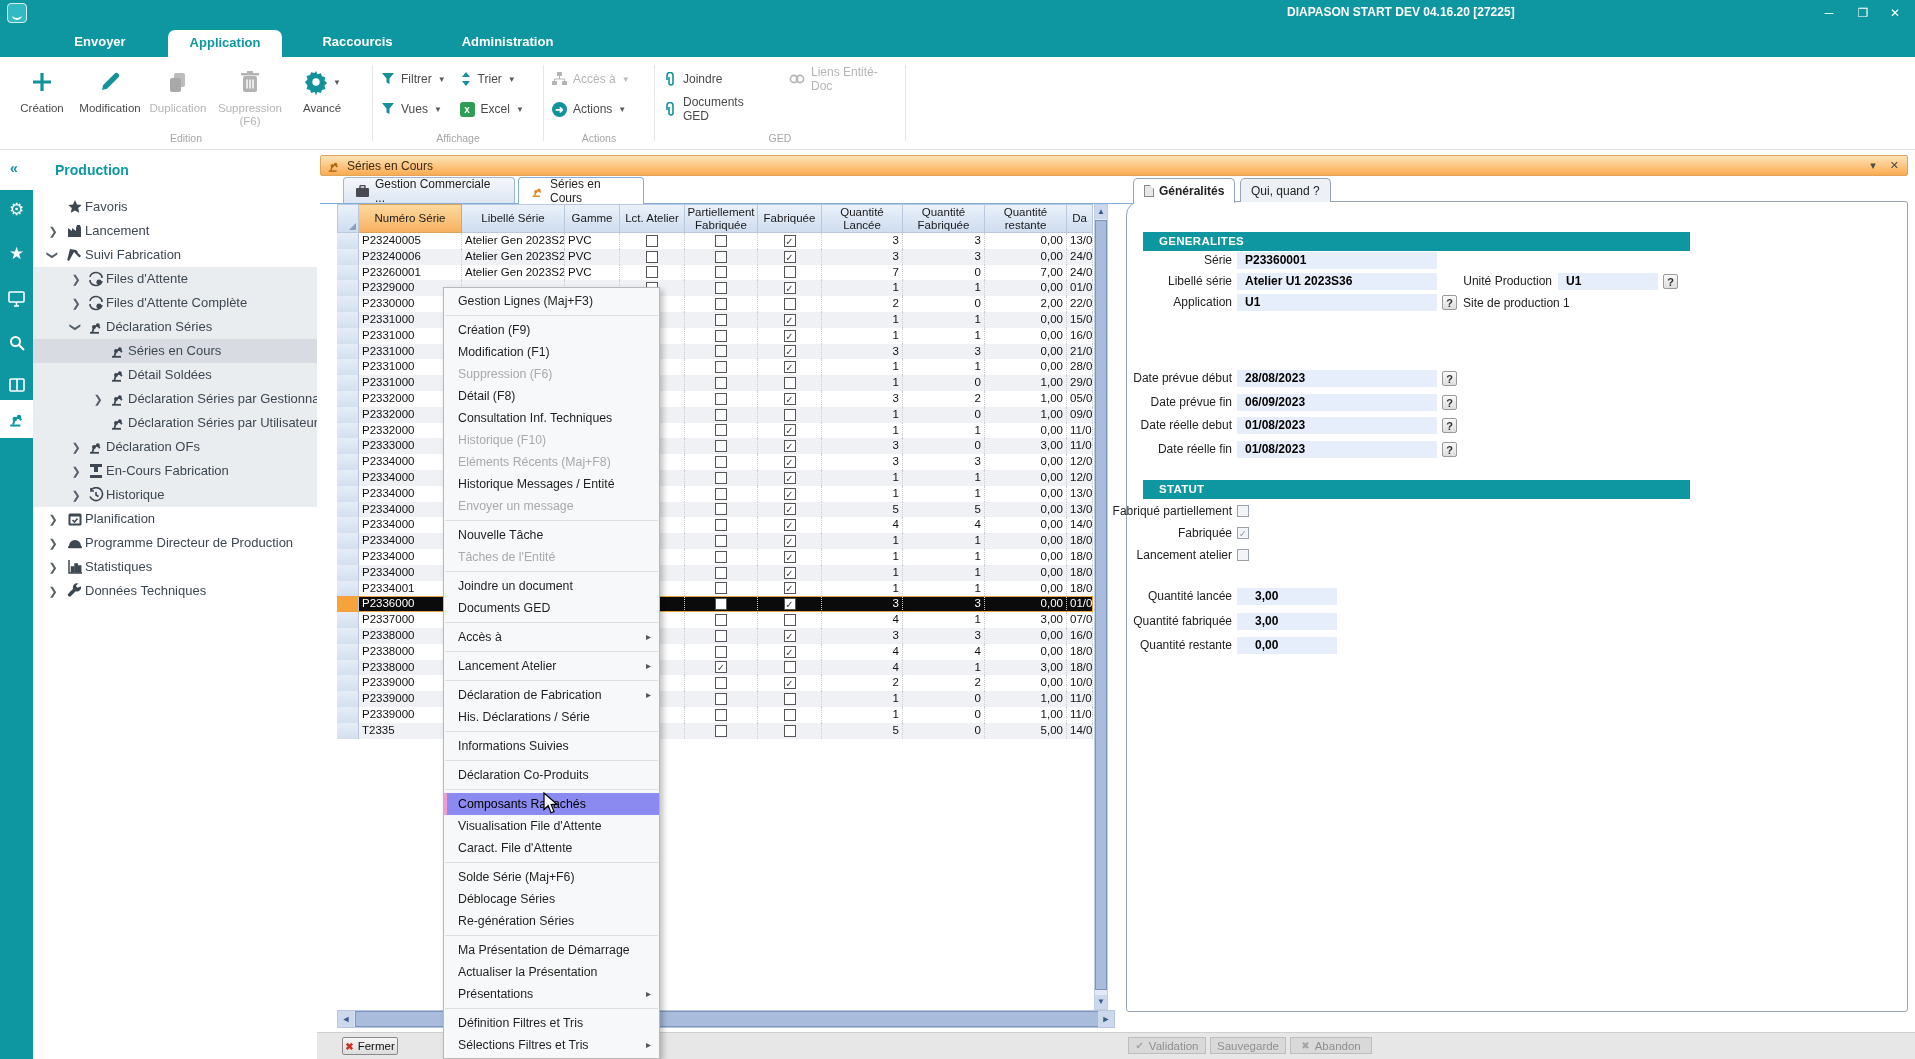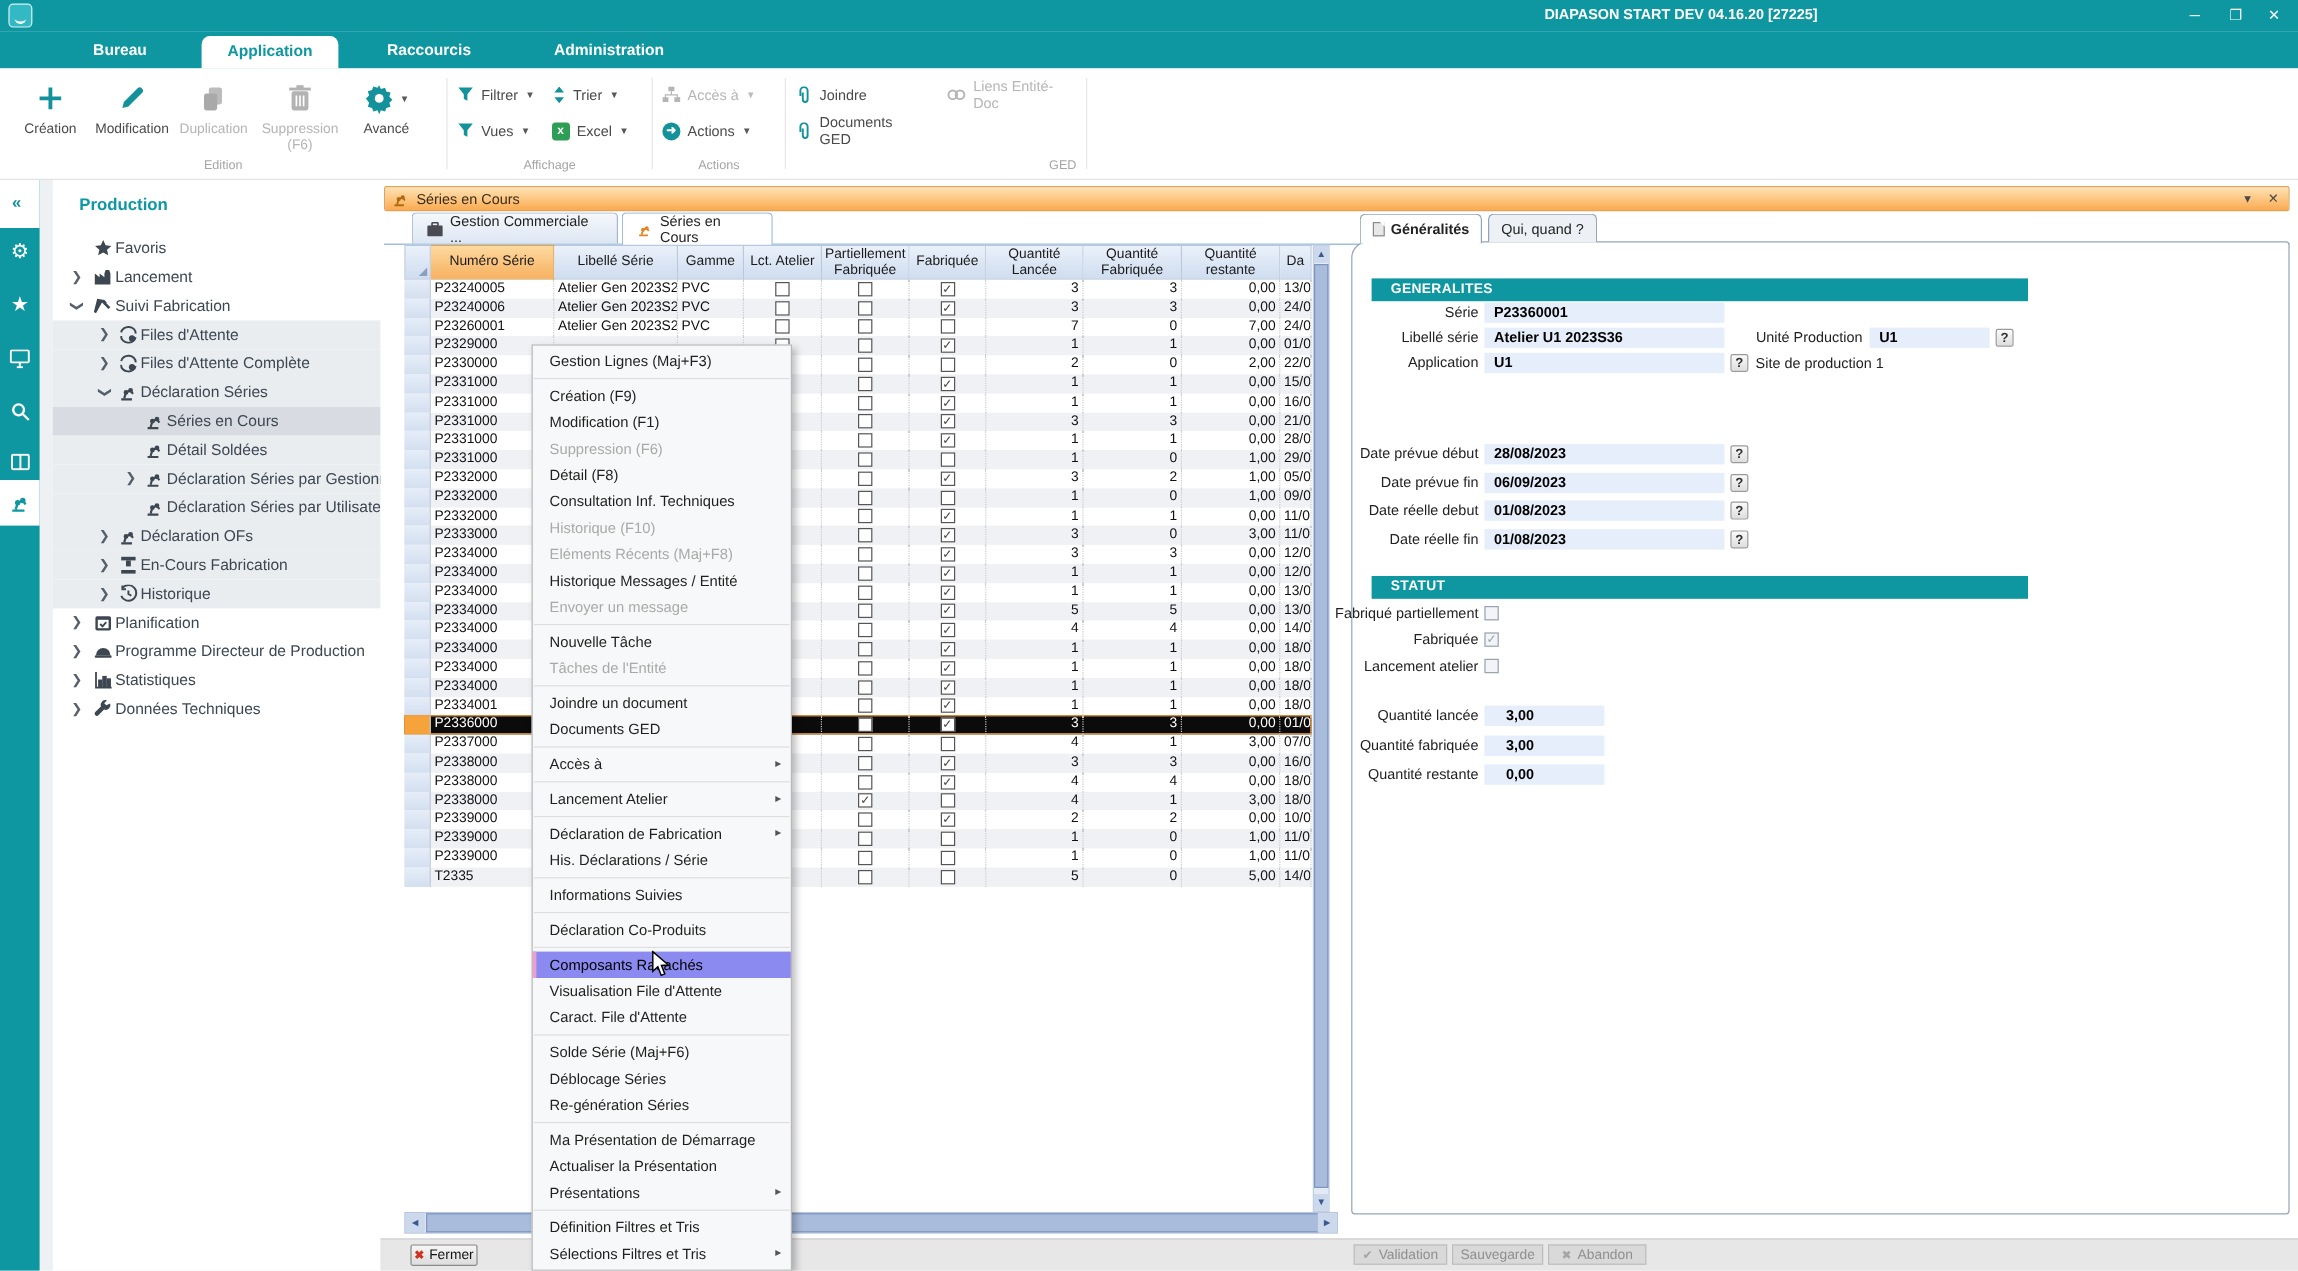--- a/index.html
+++ b/index.html
@@ -46,21 +46,21 @@
 
   
   #leftstrip { position:absolute; left:0; top:150px; width:33px; height:909px; background:#0e97a1; }
   #leftstrip .white-top { position:absolute; left:0; top:0; width:33px; height:40px; background:#fff; }
   #collapse { position:absolute; left:10px; top:10px; color:#12929c; font-size:14px; font-weight:bold; letter-spacing:-2px; }
   .stripicon { position:absolute; left:0; width:33px; height:34px; color:#fff; display:flex;
     align-items:center; justify-content:center; font-size:17px; }
   .stripicon.active { background:#fff; color:#0e97a1; height:38px; }
 
   
-  #sidebar { position:absolute; left:44px; top:150px; width:316px; height:909px; background:#fff;
+  #sidebar { position:absolute; left:33px; top:150px; width:316px; height:909px; background:#fff;
     border-right:1px solid #e7eaee;padding-left:16px; }
   #sbtitle { position:absolute; left:22px; top:12px; font-size:14px; font-weight:bold; color:#0d98a3; }
   #sbclose { position:absolute; right:12px; top:12px; color:#9aa3ad; font-size:13px; }
   #tree { position:absolute; left:0; top:45px; width:284px; }
   .treerow { position:relative; height:24px; line-height:24px; font-size:13px; color:#3d4752; }
   .treerow.zone { background:#eaedf0; }
   .treerow.selected { background:#d8dce2; }
   .tchev { position:absolute; top:0; font-size:11px; color:#55606c; width:12px; text-align:center; }
   .tchev.down { transform:rotate(90deg); }
   .ticon { position:absolute; top:4px; width:16px; height:16px; color:#3d4752; }
@@ -167,21 +167,21 @@
 
   <div id="titlebar">
     <div id="applogo"></div>
     <span id="wintitle">DIAPASON START DEV 04.16.20 [27225]</span>
     <span class="winctl" style="right:72px;">─</span>
     <span class="winctl" style="right:38px;">❐</span>
     <span class="winctl" style="right:6px;">✕</span>
   </div>
 
   <div id="menubar">
-    <div class="menuitem" style="left:55px;width:90px;">Bureau</div>
+    <div class="menuitem" style="left:55px;width:90px;">Envoyer</div>
     <div class="menuitem active" style="left:168px;width:114px;">Application</div>
     <div class="menuitem" style="left:310px;width:95px;">Raccourcis</div>
     <div class="menuitem" style="left:450px;width:115px;">Administration</div>
   </div>
 
   <div id="ribbon">
     <div class="rgroup" style="width:372px;">
       <div class="rgroup-content">
         <div class="bigbtn">
           <div class="bicon">
@@ -299,21 +299,21 @@
             <span class="gocircle">➜</span>
             <span>Actions</span>
             <span class="caret">▼</span>
           </div>
         </div>
       </div>
       <div class="rgroup-label">Actions</div>
     </div>
     <div class="rdivider"></div>
 
-    <div class="rgroup" style="width:250px;align-items:flex-end;">
+    <div class="rgroup" style="width:250px;">
       <div class="rgroup-content" style="gap:18px;">
         <div class="smallcol">
           <div class="smallbtn">
             <span>
                 <svg width="14" height="15" viewBox="0 0 14 15" fill="none" stroke="#13929c" stroke-width="1.6">
                   <path d="M4 8V3.5a3 3 0 0 1 6 0V11a2 2 0 0 1-4 0V5"></path>
                 </svg>
               </span>
             <span>Joindre</span>
           </div>

